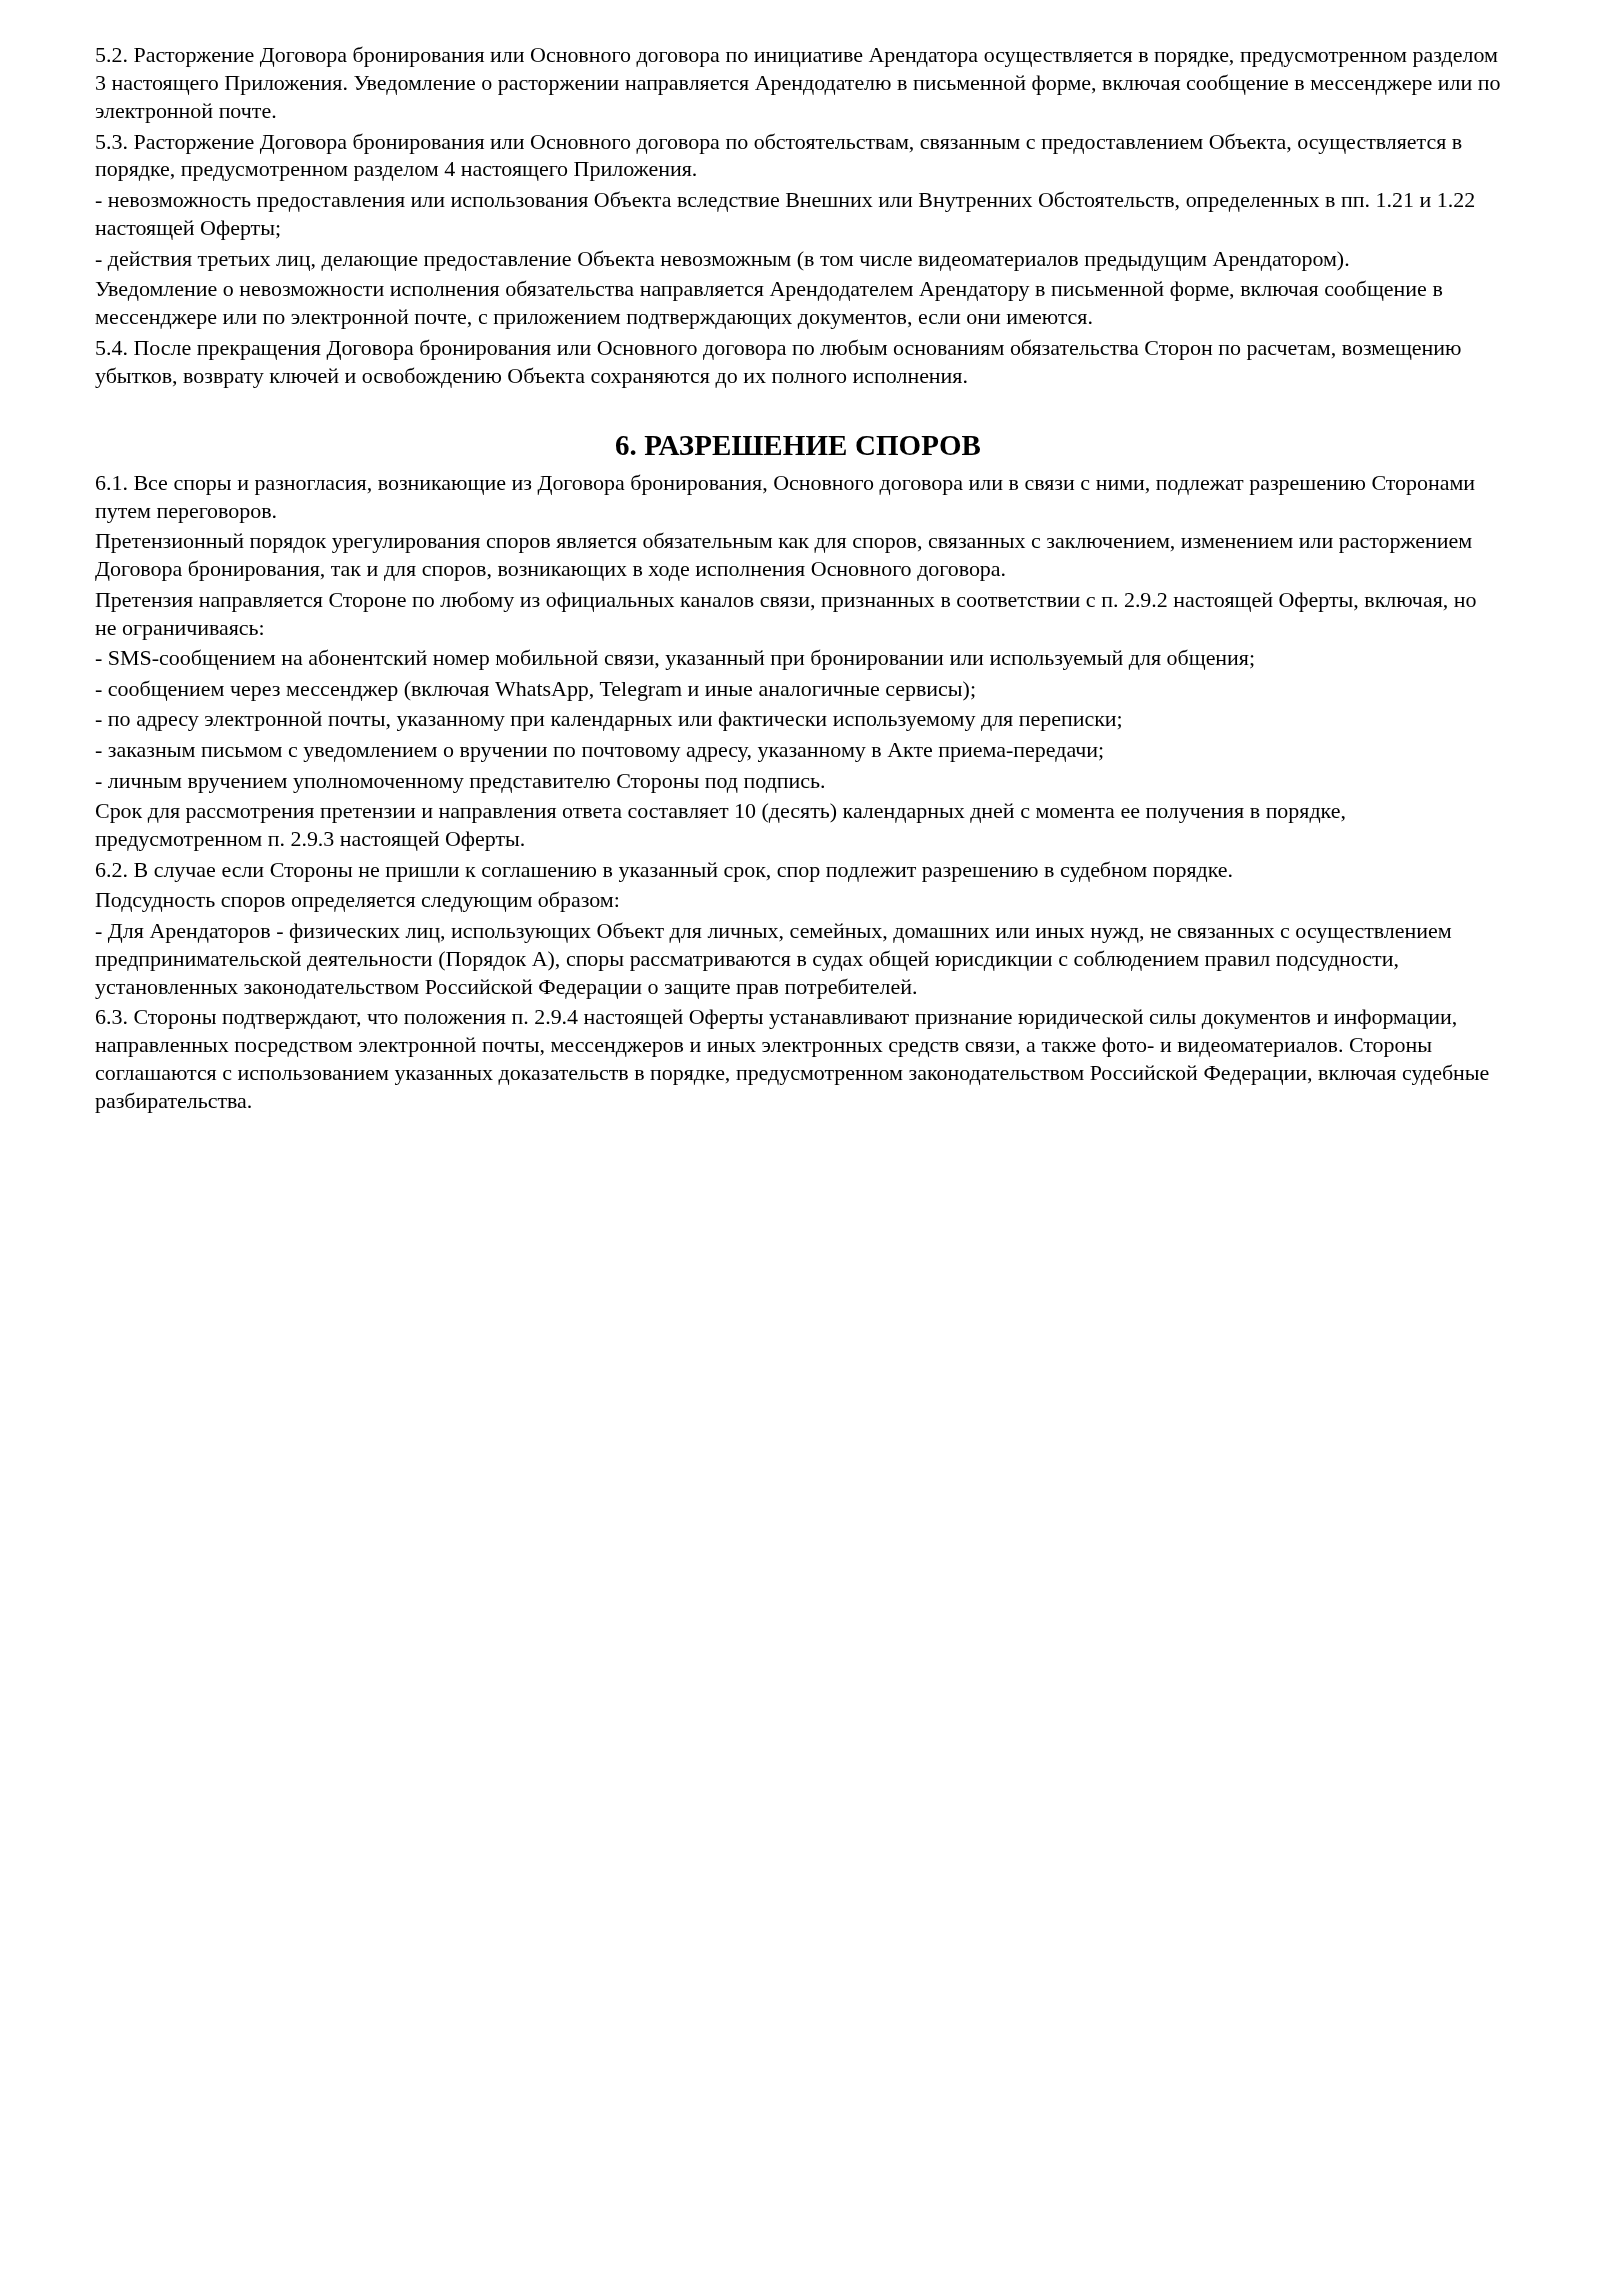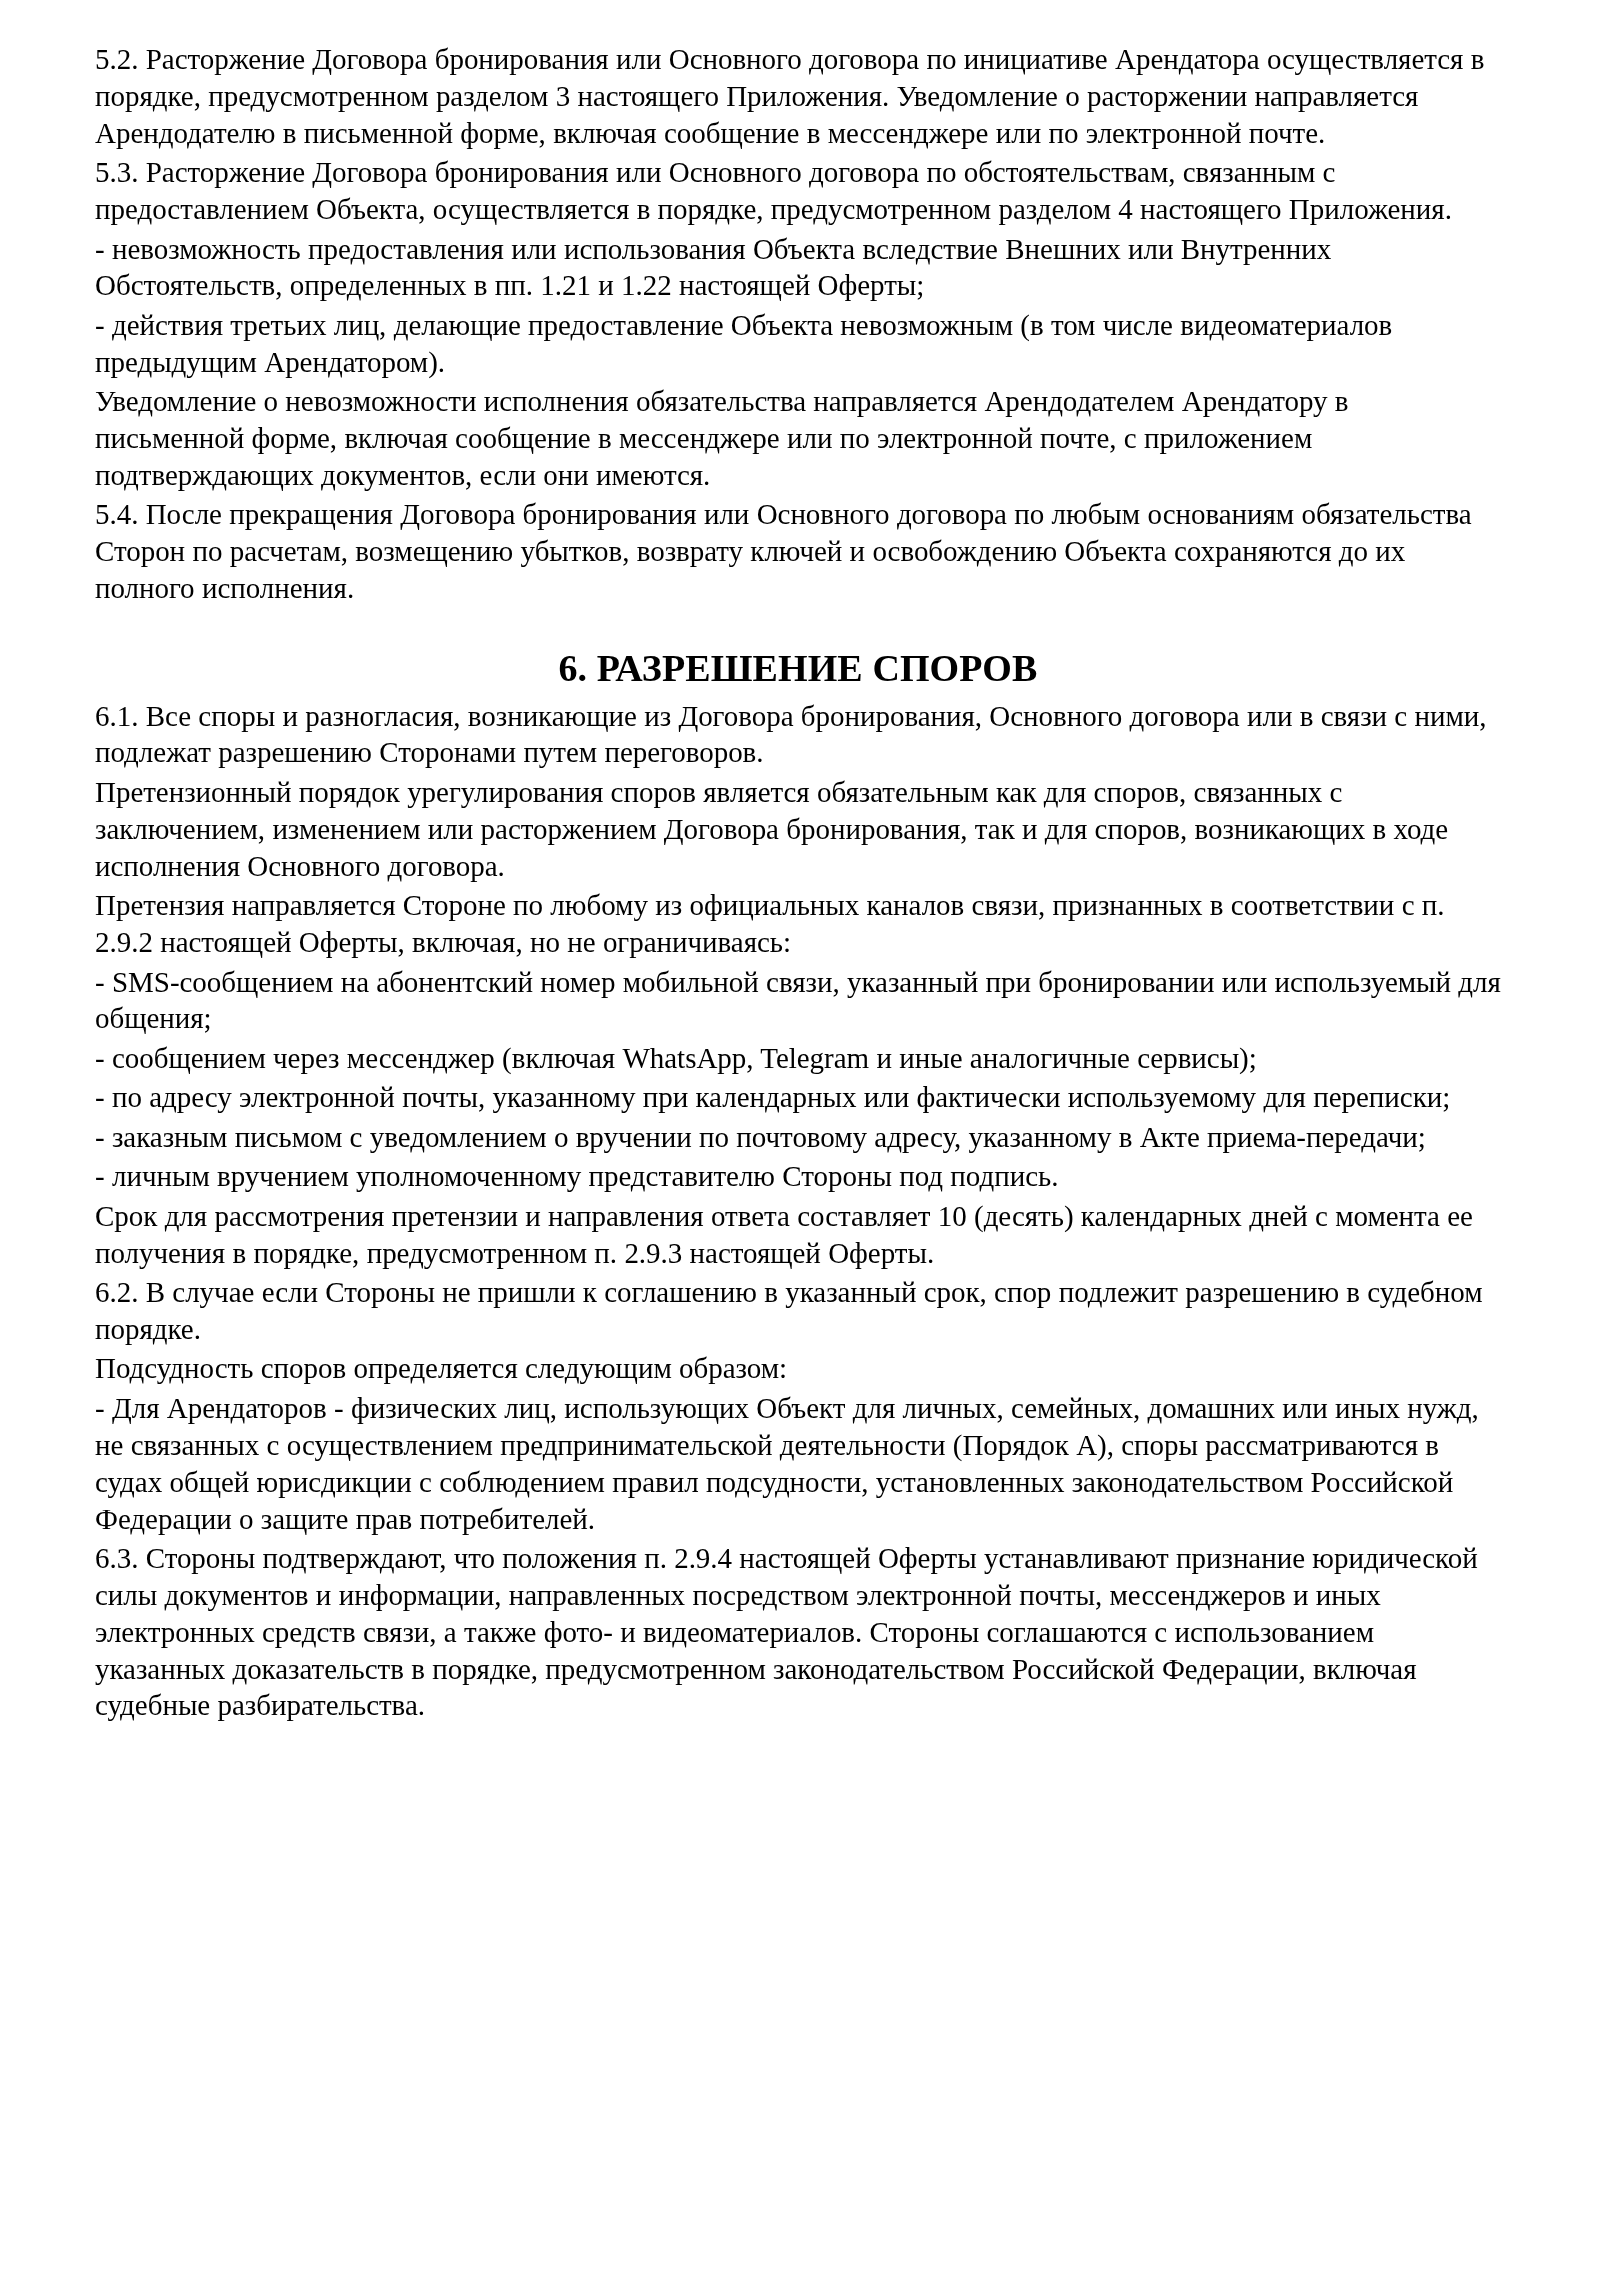--- a/index.html
+++ b/index.html
@@ -21,31 +21,31 @@
     overflow: hidden;
   }
   .content {
     position: absolute;
     left: 95px;
     top: 41px;
     width: 1406px;
   }
   p.para {
     margin: 0 0 2.6px 0;
-    font-size: 29px;
+    font-size: 22px;
     line-height: 1.272;
     text-align: left;
     text-indent: 0;
     letter-spacing: -0.03px;
     word-spacing: 0.1px;
     -webkit-font-smoothing: antialiased;
   }
   h2.section-heading {
     margin: 37px 0 5.2px 0;
-    font-size: 38px;
+    font-size: 29px;
     line-height: 1.272;
     font-weight: bold;
     text-align: center;
     letter-spacing: 0.1px;
   }
 </style>
 </head>
 <body>
 
 <div class="page">

